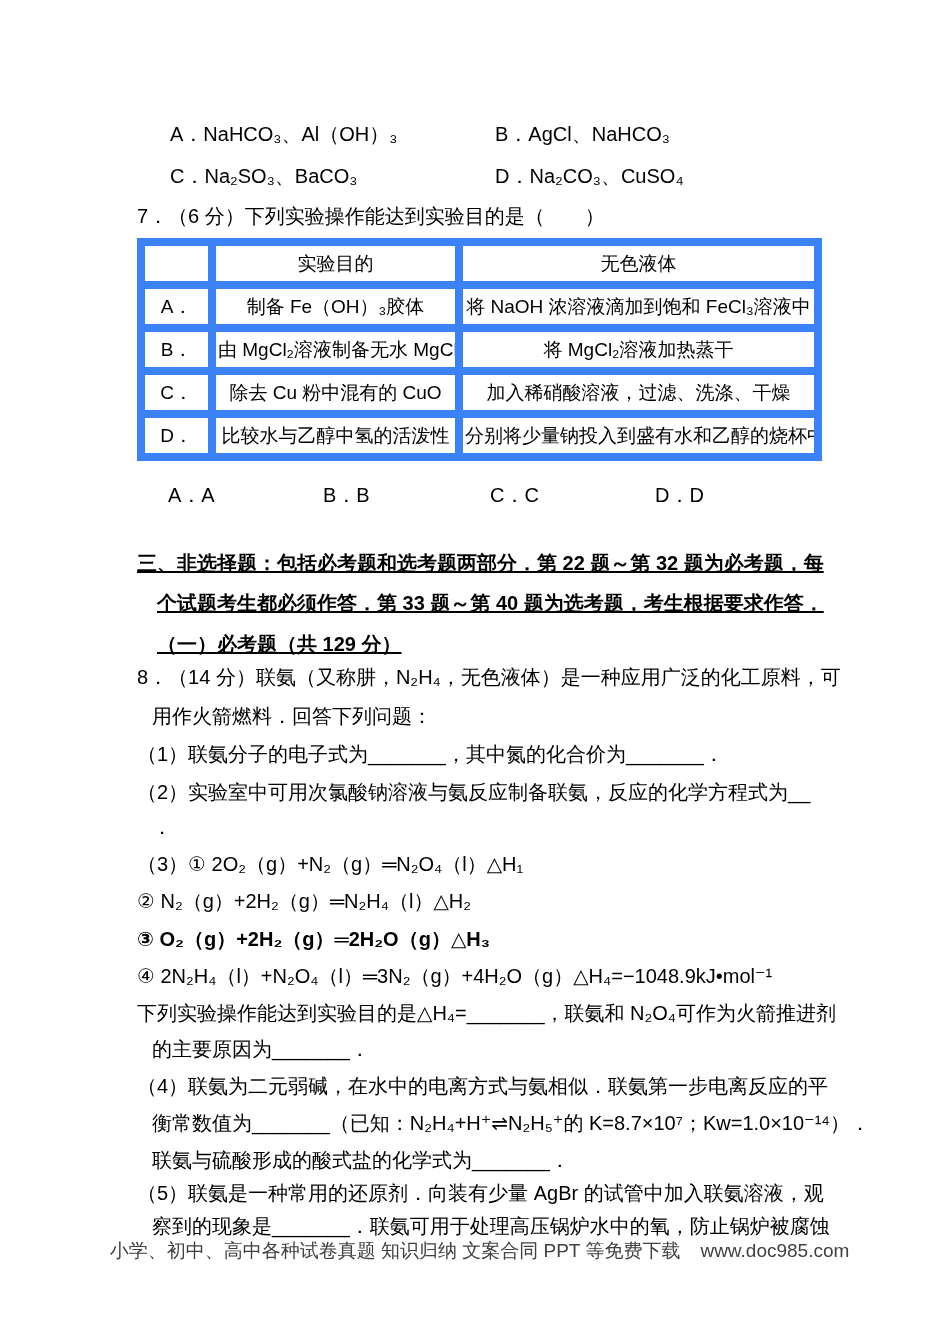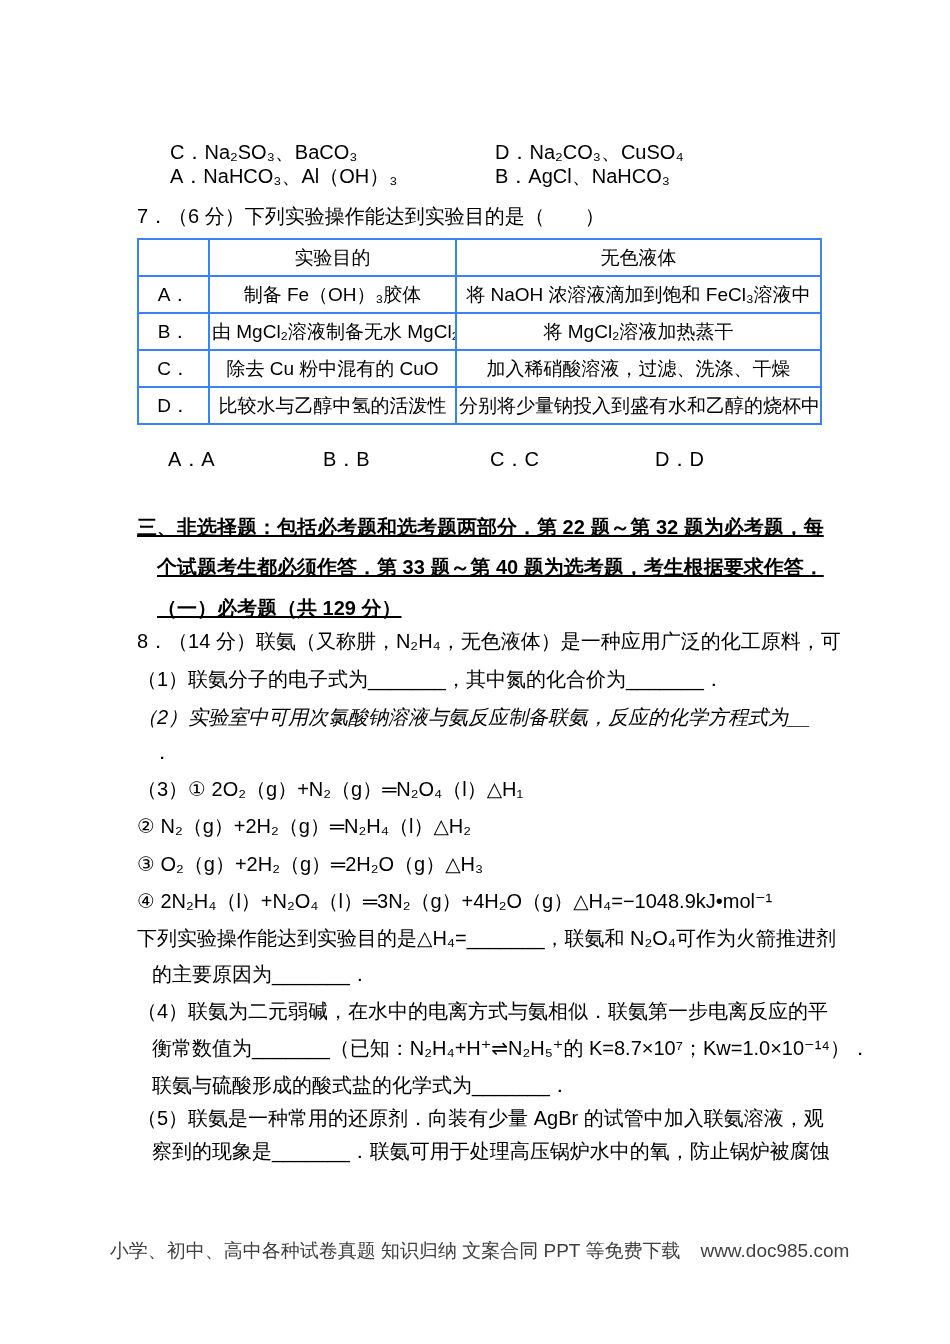--- a/index.html
+++ b/index.html
@@ -22,44 +22,44 @@
   .row1   { margin-top:0; }
   .row2   { margin-top:18px; }
   .q7stem { margin-top:16px; }
   .choices{ margin-top:22px; }
   .h1     { margin-top:44px; }
   .h2     { margin-top:16px; }
   .h3     { margin-top:17px; }
   .q8a    { margin-top:9px; }
   .q8b    { margin-top:15px; }
   .s1     { margin-top:14px; }
-  .s2     { margin-top:14px;font-style:italic; }
+  .s2     { margin-top:14px; }
   .dot    { margin-top:11px; }
   .eq     { margin-top:13px; }
-  .eq3m   { margin-top:14px; }
+  .eq3m   { margin-top:14px;font-weight:bold; }
   .sum2   { margin-top:12px; }
   .p5b    { margin-top:9px; }
 
   
   .ind15 { margin-left:15px; }
   .ind20 { margin-left:20px; }
 
   
   .opt-row { display:flex; padding-left:33px; }
   .opt-col1 { width:325px; }
 
   
   table.exp {
     border-collapse:collapse;
     width:685px;
     margin-top:10px;
     table-layout:fixed;
   }
   table.exp th, table.exp td {
-    border:2px solid #3b82f6;
+    border:8px solid #3b82f6;
     height:35px;
     text-align:center;
     vertical-align:middle;
     font-size:19px;
     font-weight:normal;
     padding:0 2px;
     overflow:hidden;
     white-space:nowrap;
   }
 
@@ -77,28 +77,28 @@
     font-size:19px; line-height:20px;
     color:#404040;
     white-space:nowrap;
   }
 </style>
 </head>
 <body>
 
 <div class="content">
 
+  <div class="line row1 opt-row">
+    <span class="opt-col1"><span>A．</span><span>NaHCO₃、Al（OH）₃</span></span>
+    <span><span>B．</span><span>AgCl、NaHCO₃</span></span>
+  </div>
+
   <div class="line row2 opt-row">
     <span class="opt-col1"><span>C．</span><span>Na₂SO₃、BaCO₃</span></span>
     <span><span>D．</span><span>Na₂CO₃、CuSO₄</span></span>
-  </div>
-
-  <div class="line row1 opt-row">
-    <span class="opt-col1"><span>A．</span><span>NaHCO₃、Al（OH）₃</span></span>
-    <span><span>B．</span><span>AgCl、NaHCO₃</span></span>
   </div>
 
   <div class="line q7stem">7．（6 分）下列实验操作能达到实验目的是（　　）</div>
 
   <table class="exp">
     <colgroup>
         <col style="width:71px">
         <col style="width:247px">
         <col>
       </colgroup>
@@ -136,20 +136,21 @@
     <span class="ch2">B．B</span>
     <span class="ch3">C．C</span>
     <span>D．D</span>
   </div>
 
   <div class="line h1 bold">三、非选择题：包括必考题和选考题两部分．第 22 题～第 32 题为必考题，每</div>
   <div class="line h2 bold ind20">个试题考生都必须作答．第 33 题～第 40 题为选考题，考生根据要求作答．</div>
   <div class="line h3 bold ind20">（一）必考题（共 129 分）</div>
 
   <div class="line q8a">8．（14 分）联氨（又称肼，N₂H₄，无色液体）是一种应用广泛的化工原料，可</div>
+  <div class="line q8b ind15">用作火箭燃料．回答下列问题：</div>
 
   <div class="line s1">（1）联氨分子的电子式为_______，其中氮的化合价为_______．</div>
 
   <div class="line s2">（2）实验室中可用次氯酸钠溶液与氨反应制备联氨，反应的化学方程式为__</div>
   <div class="line dot ind15">．</div>
 
   <div class="line eq">（3）① 2O₂（g）+N₂（g）═N₂O₄（l）△H₁</div>
   <div class="line eq">② N₂（g）+2H₂（g）═N₂H₄（l）△H₂</div>
   <div class="line eq3m">③ O₂（g）+2H₂（g）═2H₂O（g）△H₃</div>
   <div class="line eq">④ 2N₂H₄（l）+N₂O₄（l）═3N₂（g）+4H₂O（g）△H₄=−1048.9kJ•mol⁻¹</div>

